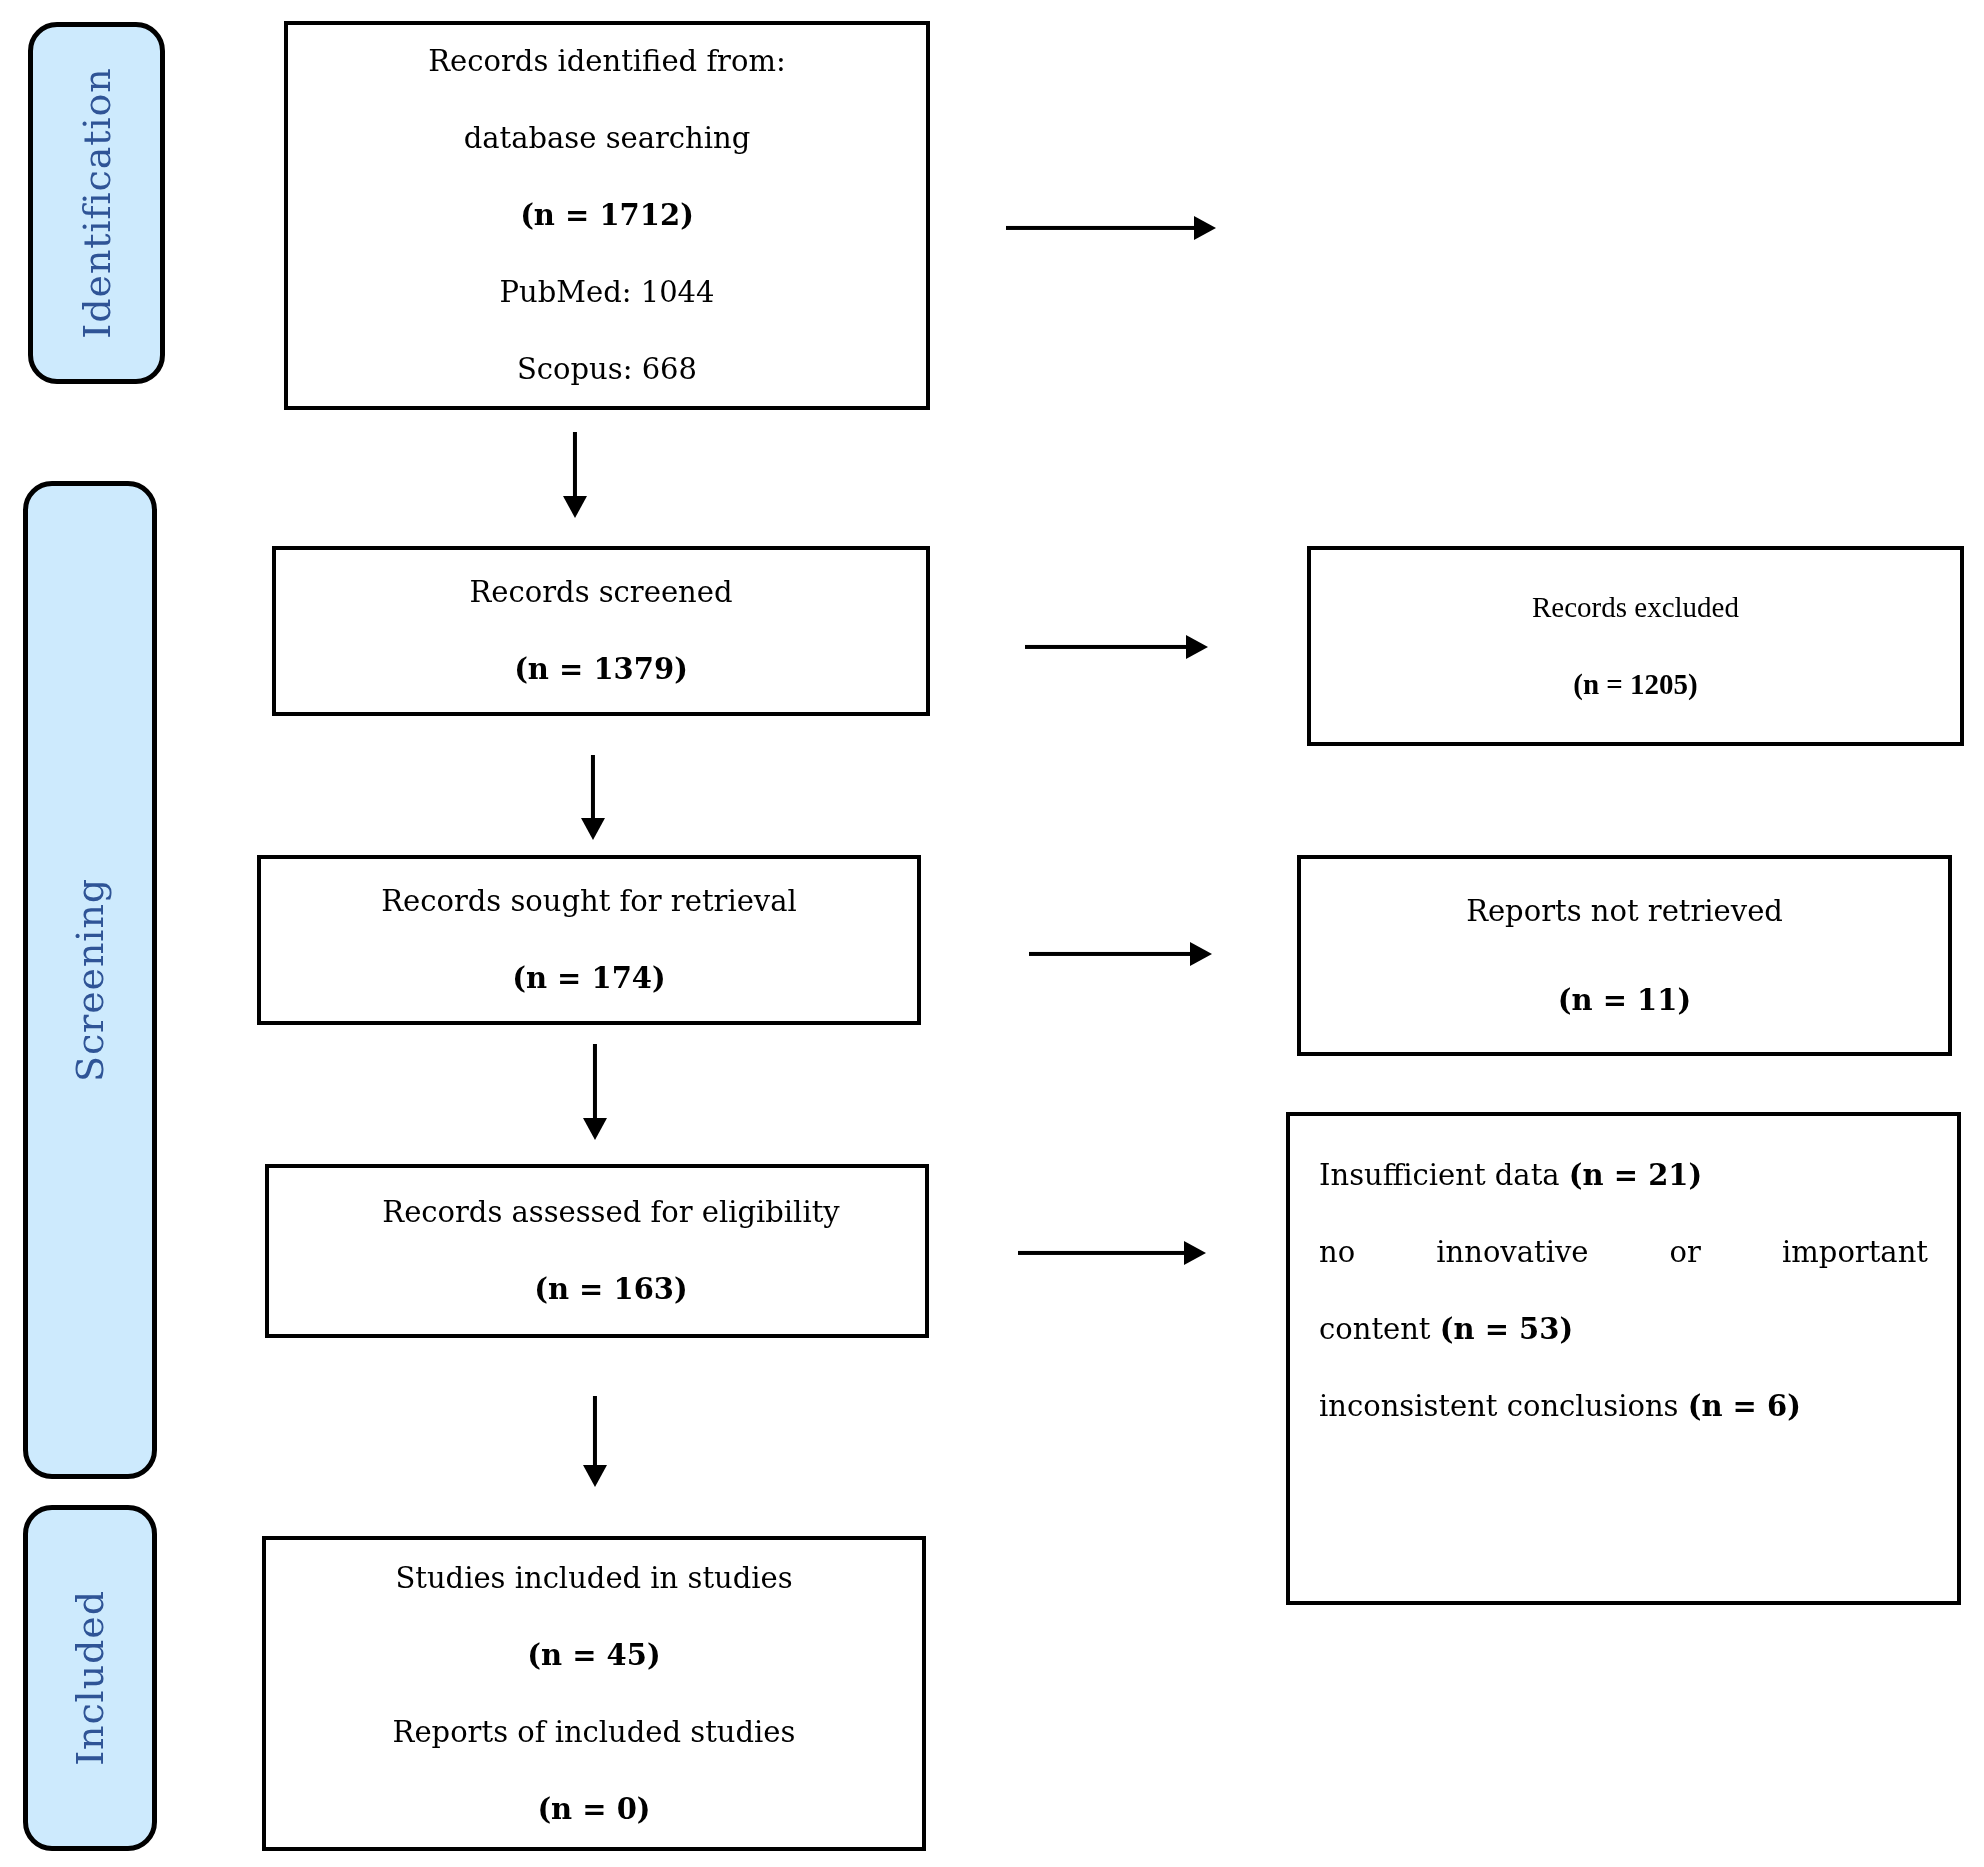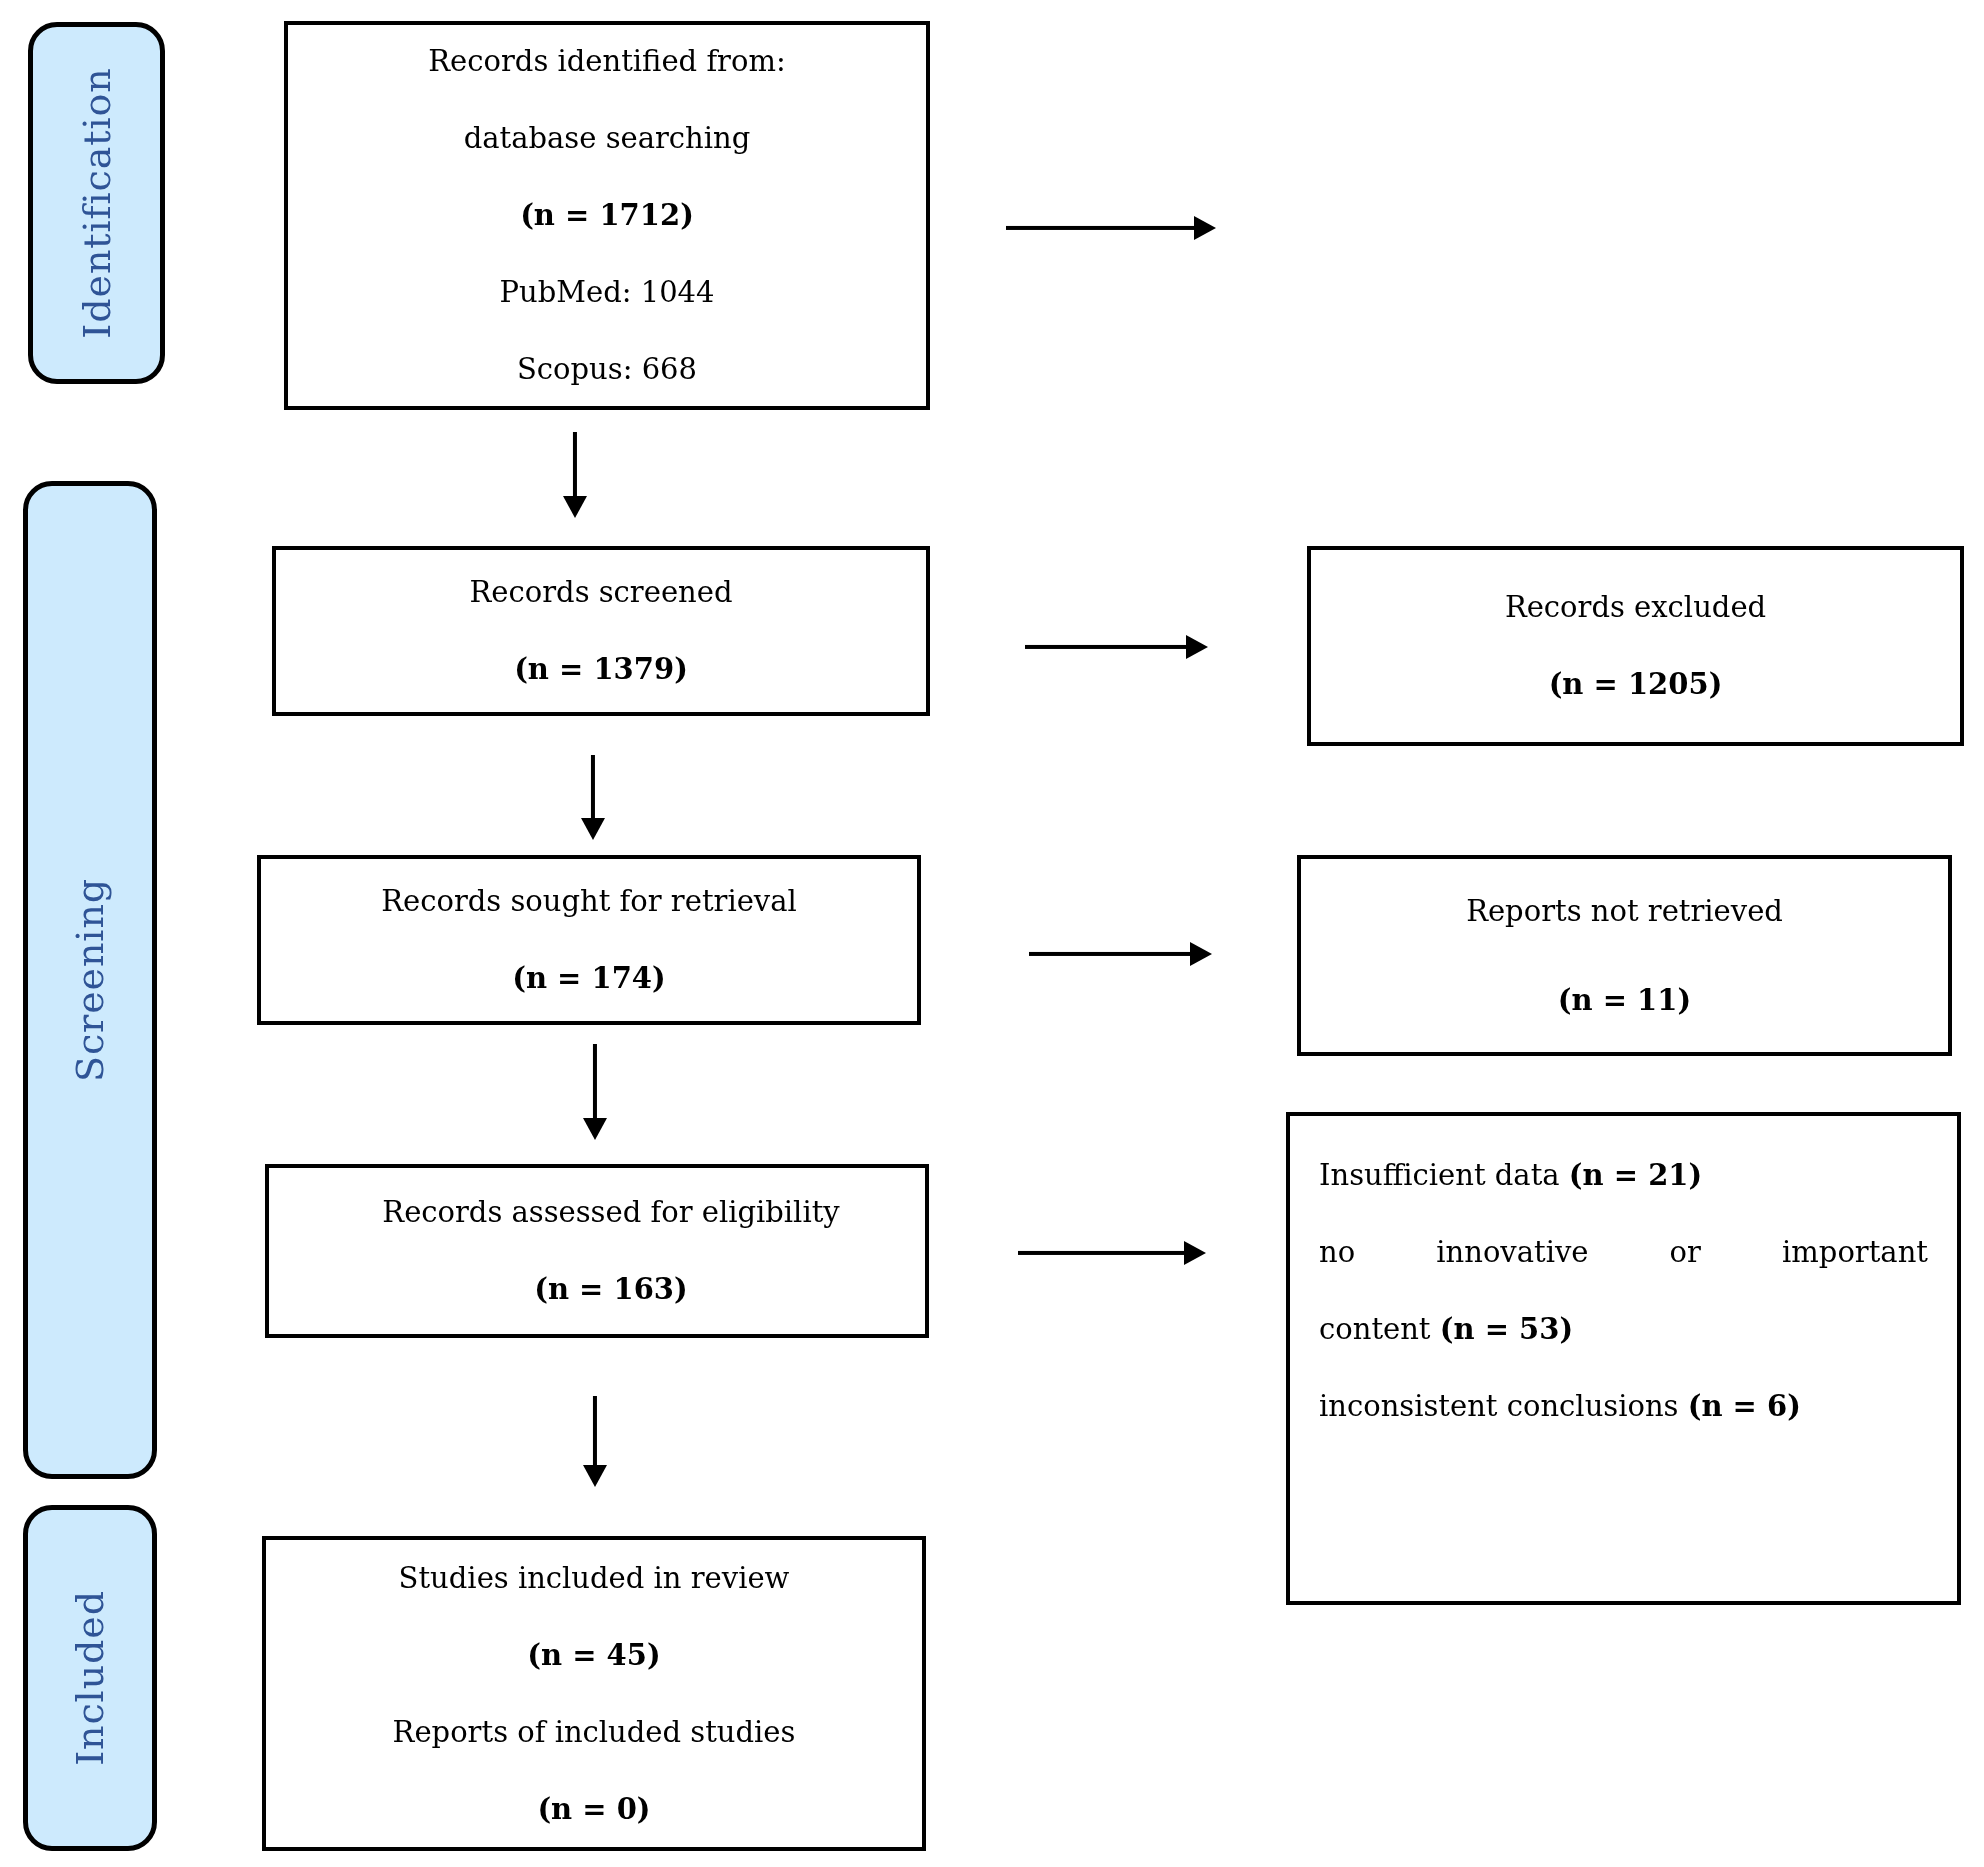--- a/index.html
+++ b/index.html
@@ -113,21 +113,21 @@
   <div class="varrow" style="left:562px; top:432px; height:86px;">
     <div class="shaft" style="height:65px;"></div>
     <div class="head"></div>
   </div>
 
   <div class="box" style="left:272px; top:546px; width:658px; height:170px;">
     <p>Records screened</p>
     <p class="n">(n = 1379)</p>
   </div>
 
-  <div class="box" style="left:1307px; top:546px; width:657px; height:200px;">
+  <div class="box" style="left:1307px; top:546px; width:657px; height:200px;font-family:Liberation Serif, serif;">
     <p>Records excluded</p>
     <p class="n">(n = 1205)</p>
   </div>
 
   <div class="harrow" style="left:1025px; top:634px; width:183px;">
     <div class="shaft" style="width:162px;"></div>
     <div class="head"></div>
   </div>
 
   <div class="varrow" style="left:580px; top:755px; height:85px;">
@@ -171,20 +171,20 @@
     <div class="shaft" style="width:167px;"></div>
     <div class="head"></div>
   </div>
 
   <div class="varrow" style="left:582px; top:1396px; height:91px;">
     <div class="shaft" style="height:70px;"></div>
     <div class="head"></div>
   </div>
 
   <div class="box" style="left:262px; top:1536px; width:664px; height:315px;">
-    <p>Studies included in review</p>
+    <p>Studies included in studies</p>
     <p class="n">(n = 45)</p>
     <p>Reports of included studies</p>
     <p class="n">(n = 0)</p>
   </div>
 
 </div>
 
 
 </body></html>

